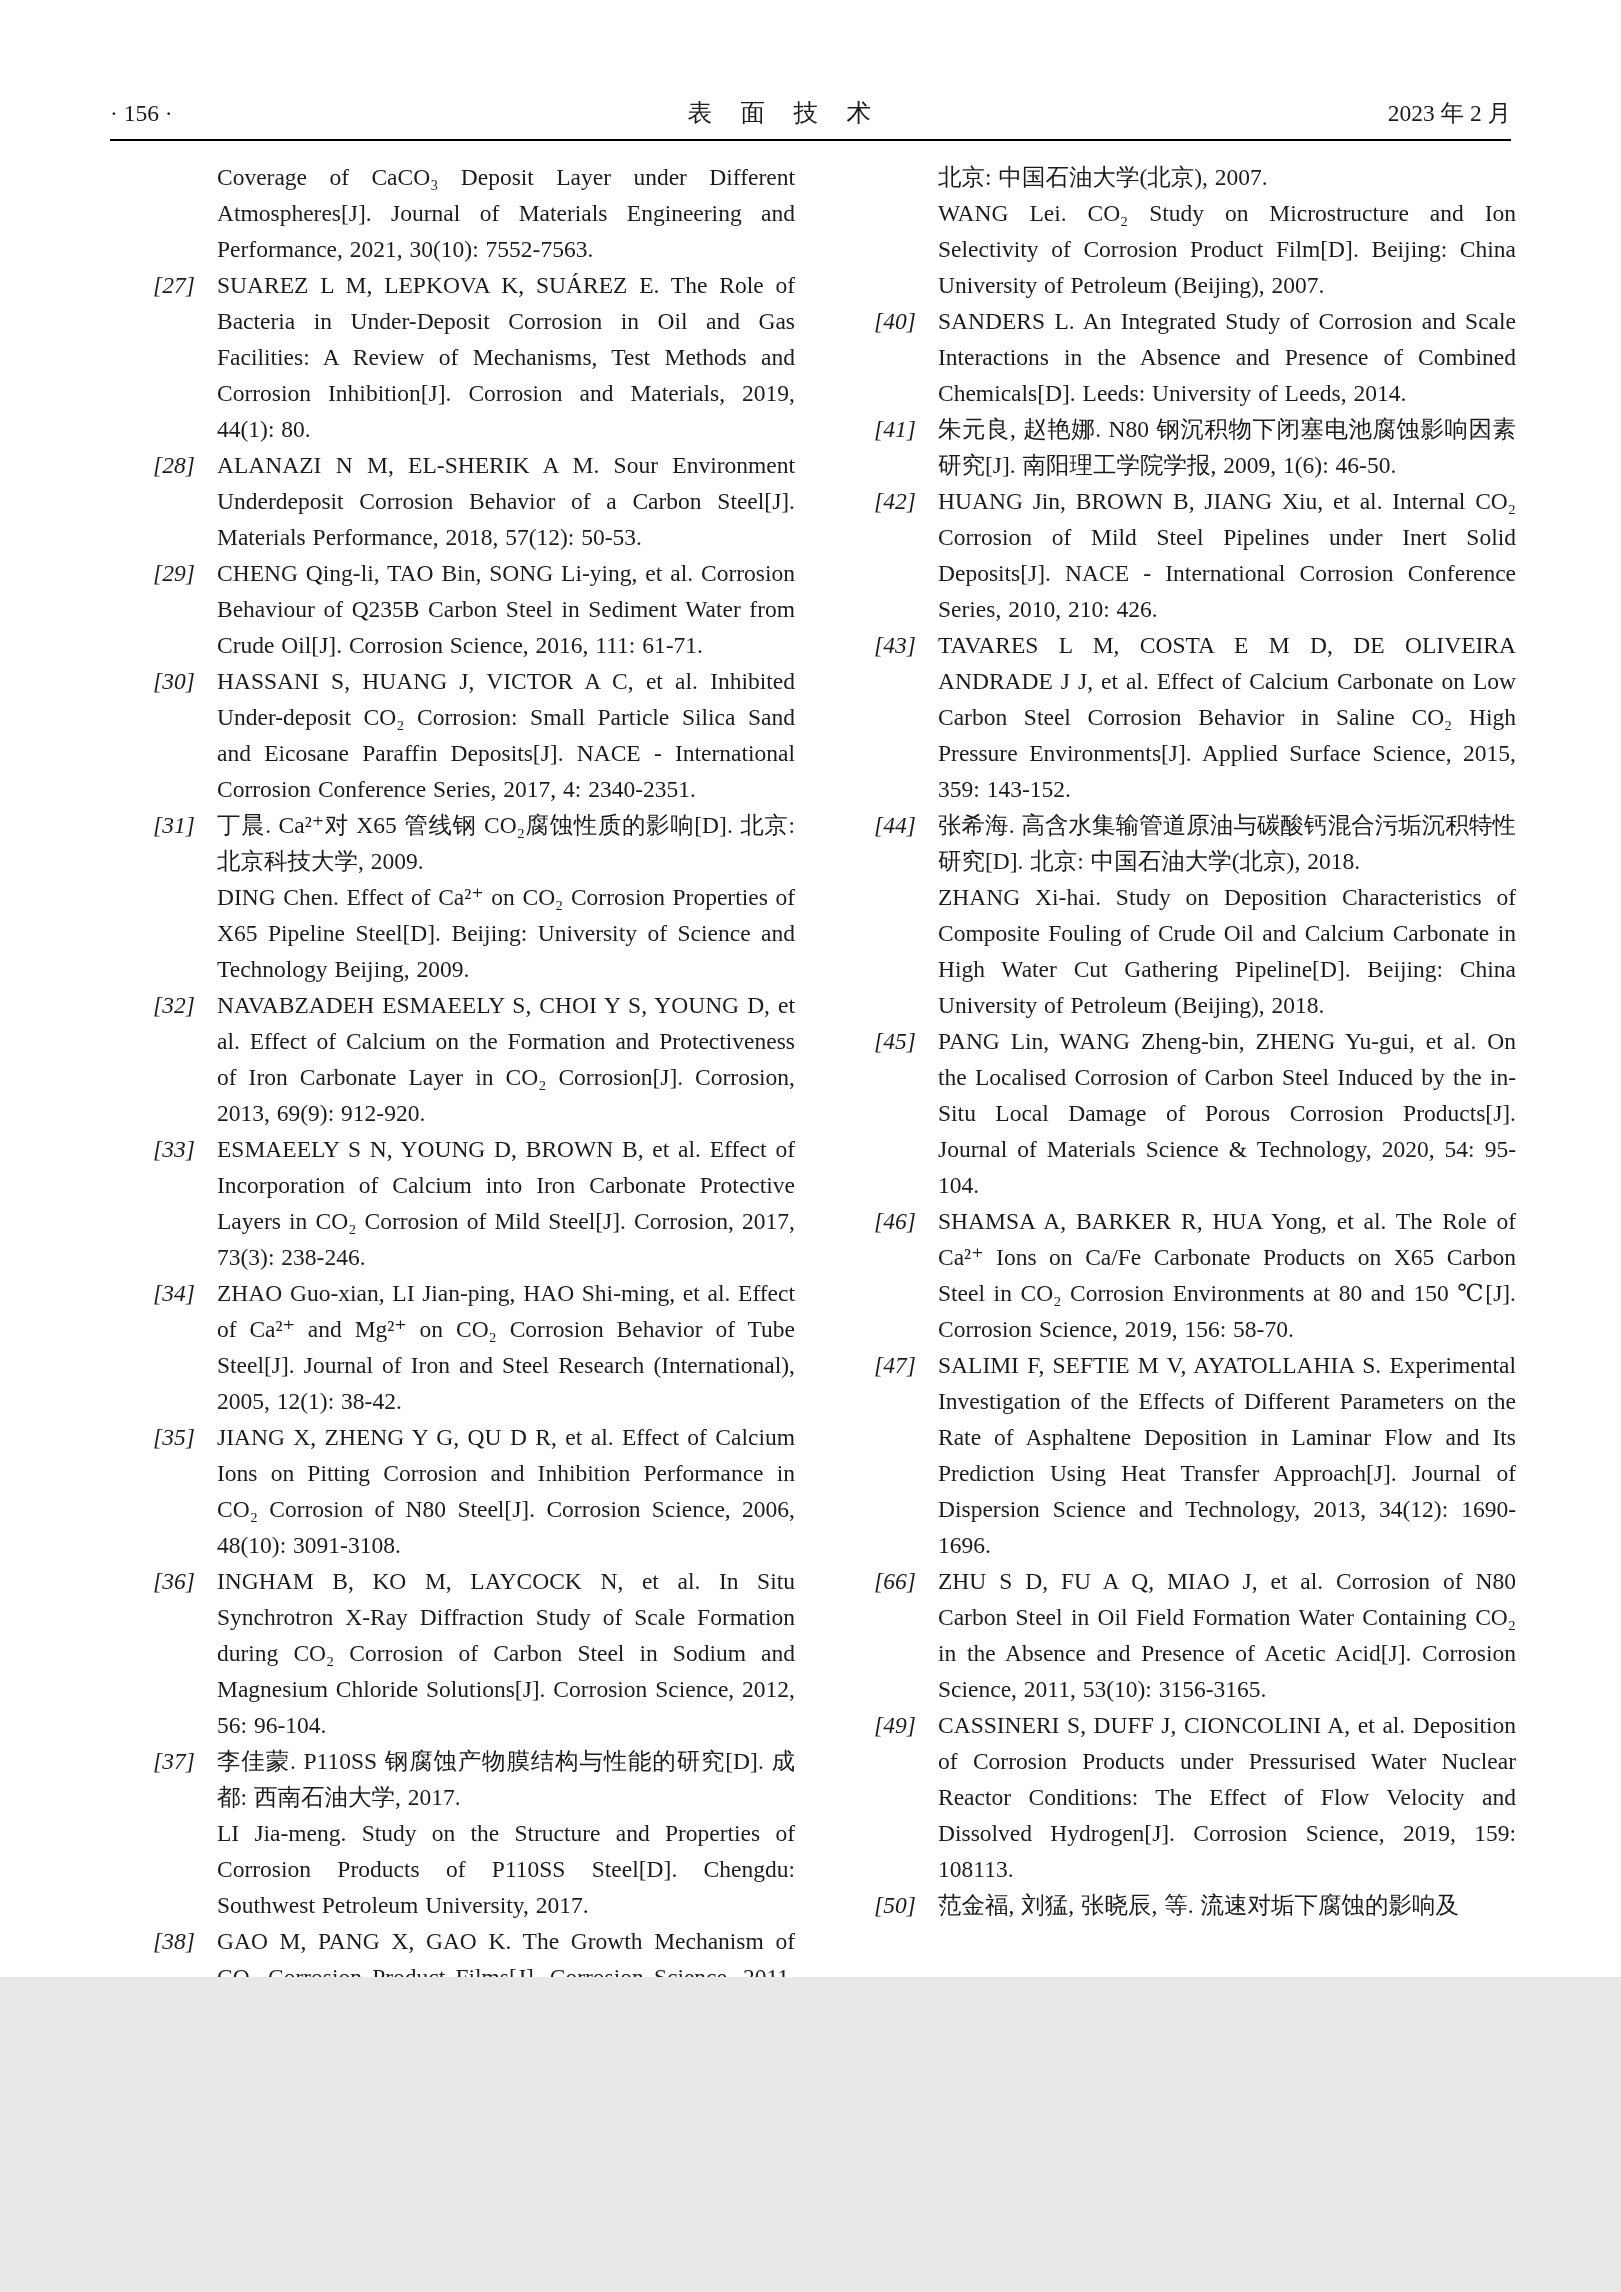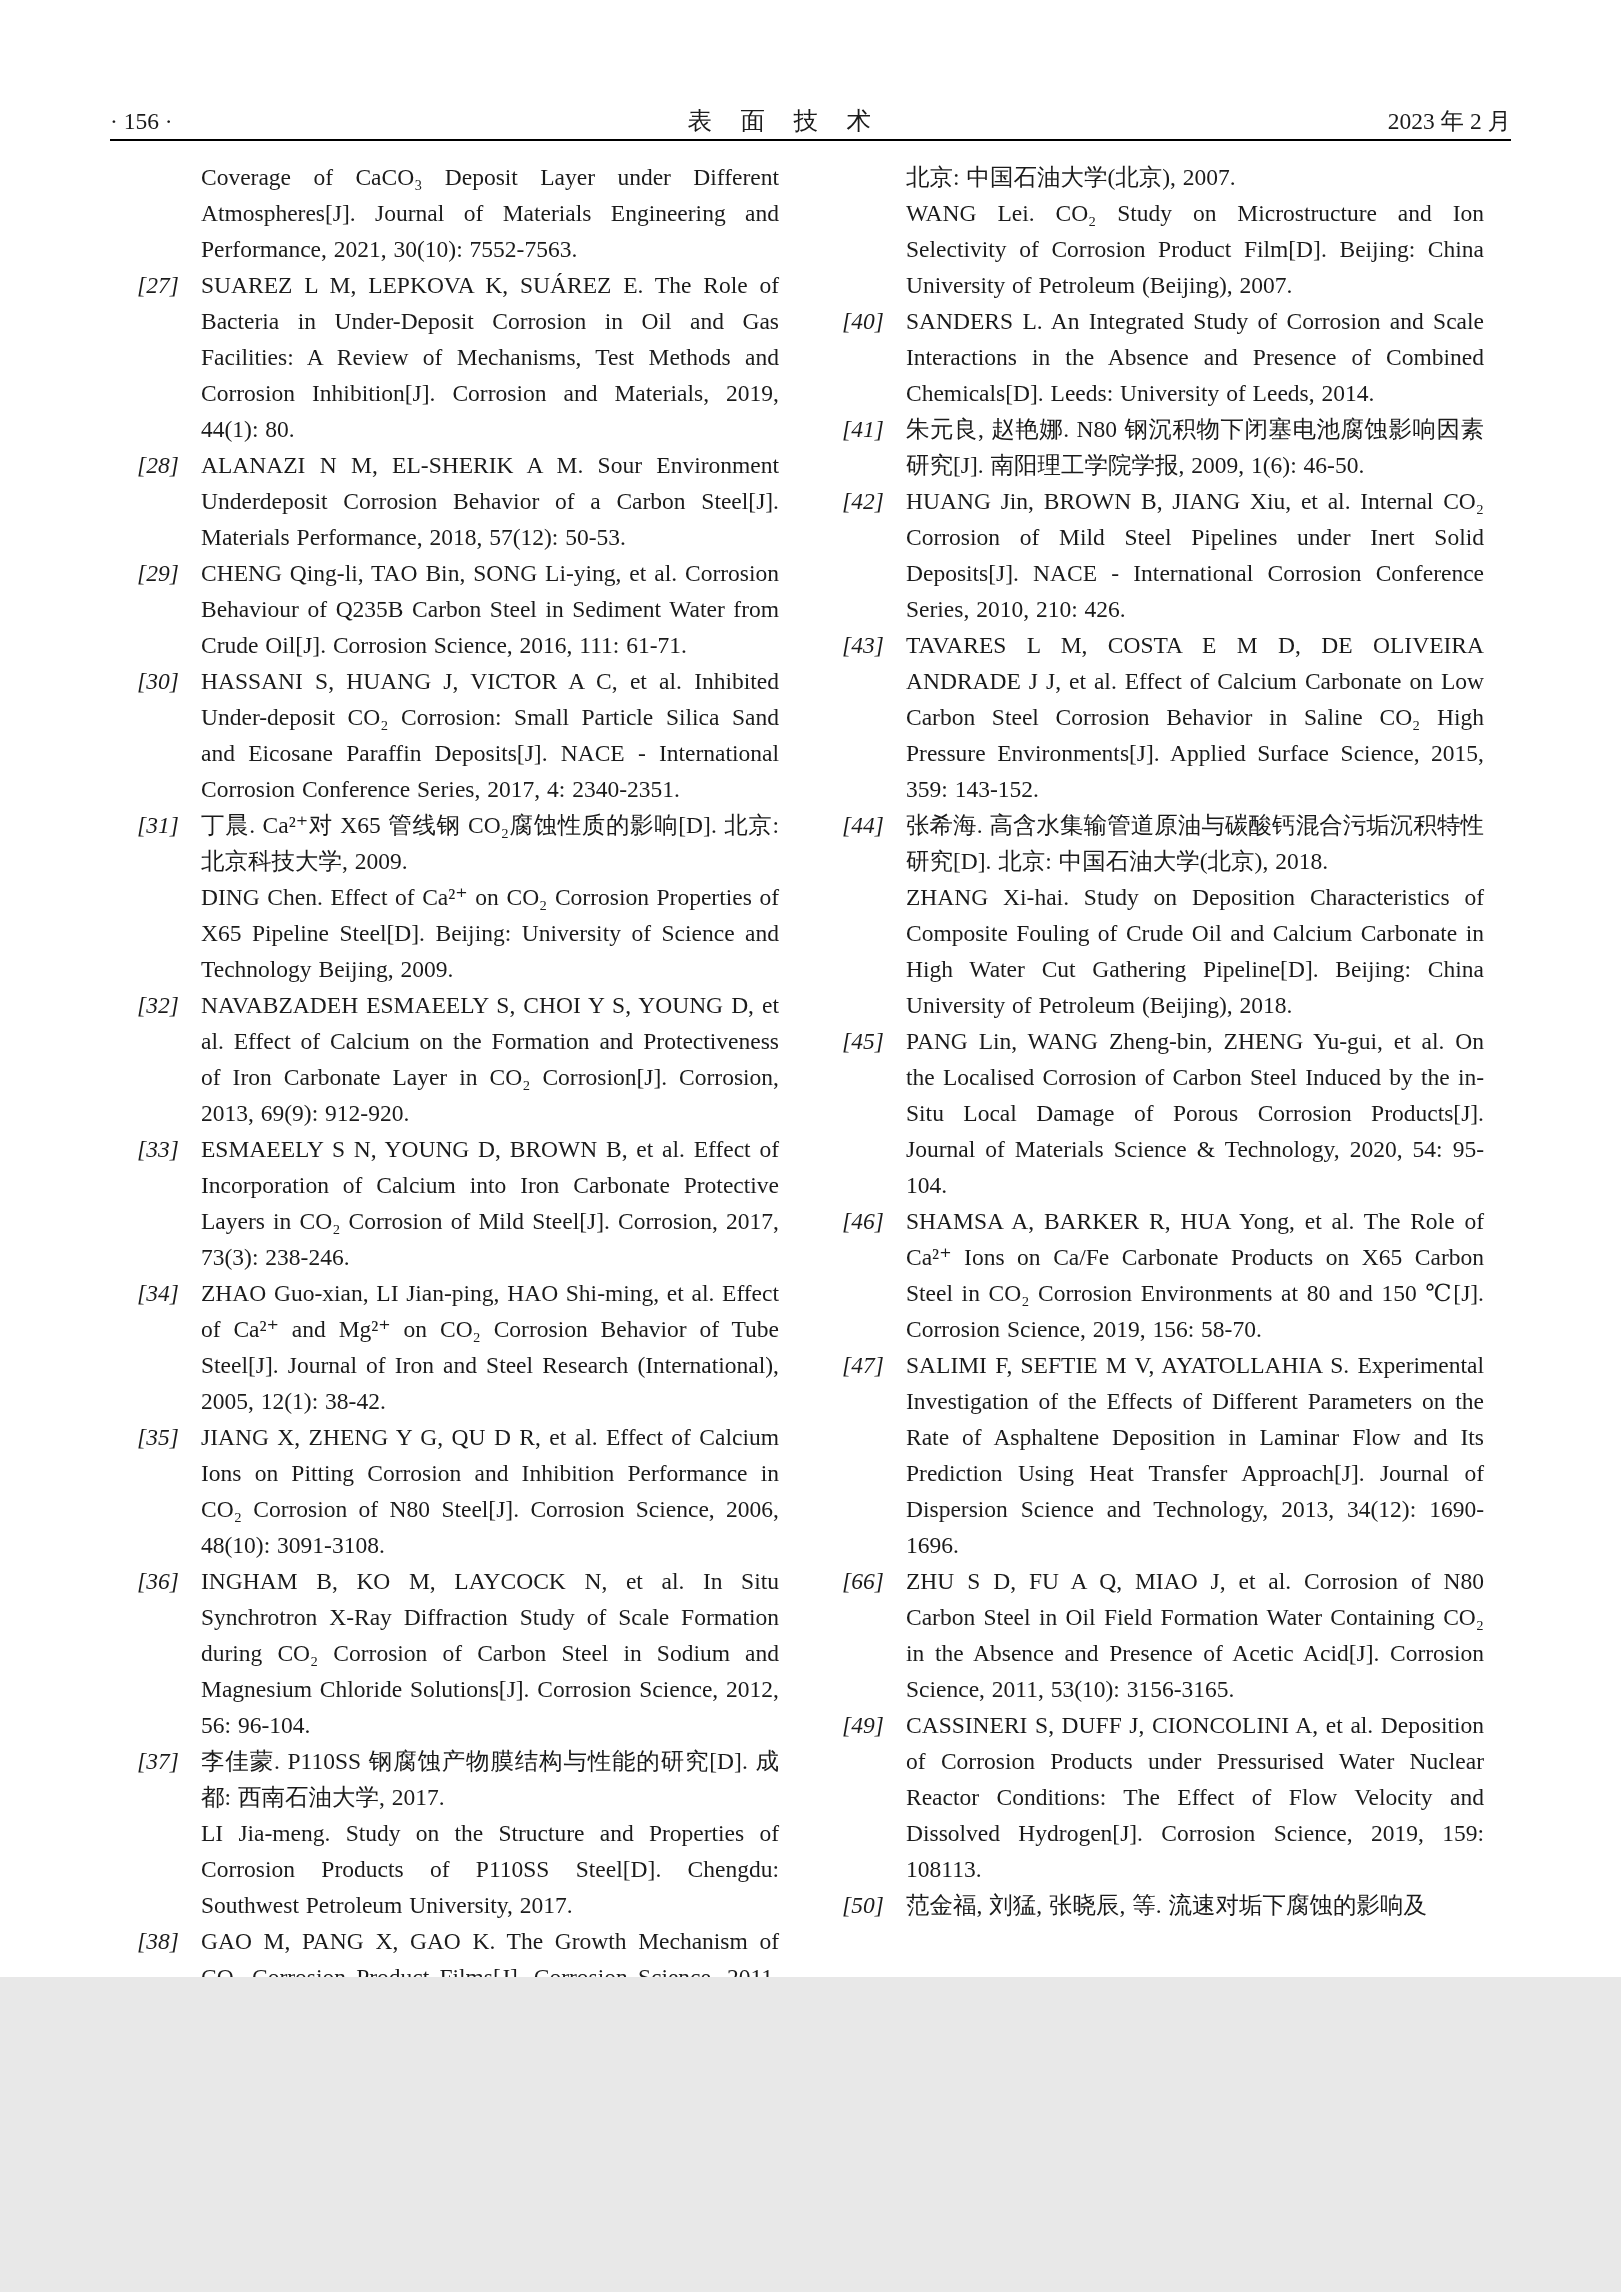--- a/index.html
+++ b/index.html
@@ -20,39 +20,39 @@
     right: 110px;
     display: flex;
     justify-content: space-between;
     align-items: baseline;
     font-size: 23.5px;
     white-space: pre;
   }
   .page-header .journal-title {
     font-size: 24.5px;
     letter-spacing: 2px;
-    margin-top: 8px;
   }
   .header-rule {
     position: absolute;
     top: 139px;
     left: 110px;
     right: 110px;
     height: 2px;
     background: #000000;
   }
   .content {
     position: absolute;
     top: 159px;
     left: 137px;
     display: flex;
     gap: 63px;
   }
   .column {
     width: 642px;
+    margin-left: 16px;
   }
   .ref {
     display: flex;
     align-items: flex-start;
   }
   .ref-num {
     width: 64px;
     flex: 0 0 64px;
     font-size: 23.5px;
     line-height: 36px;

